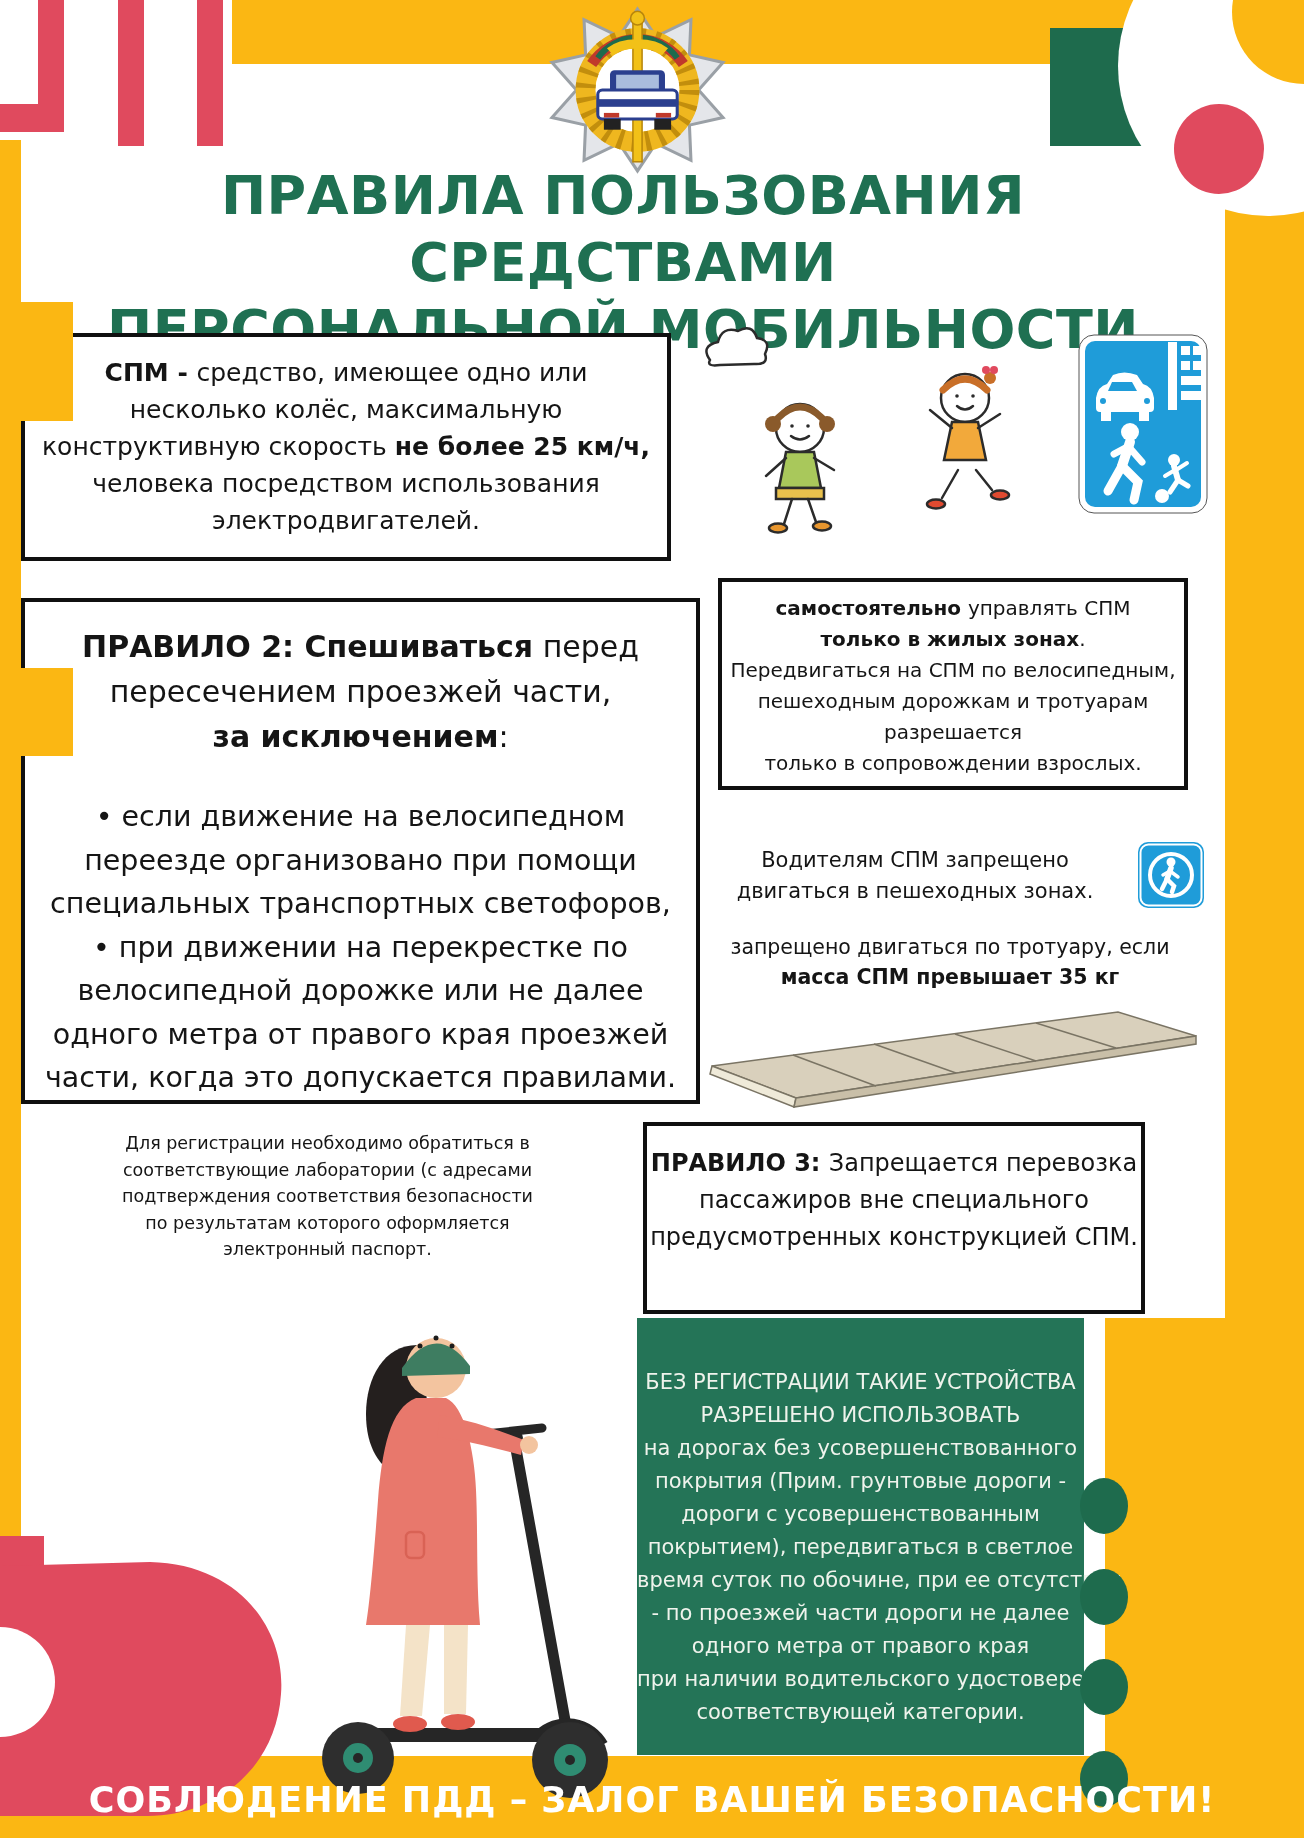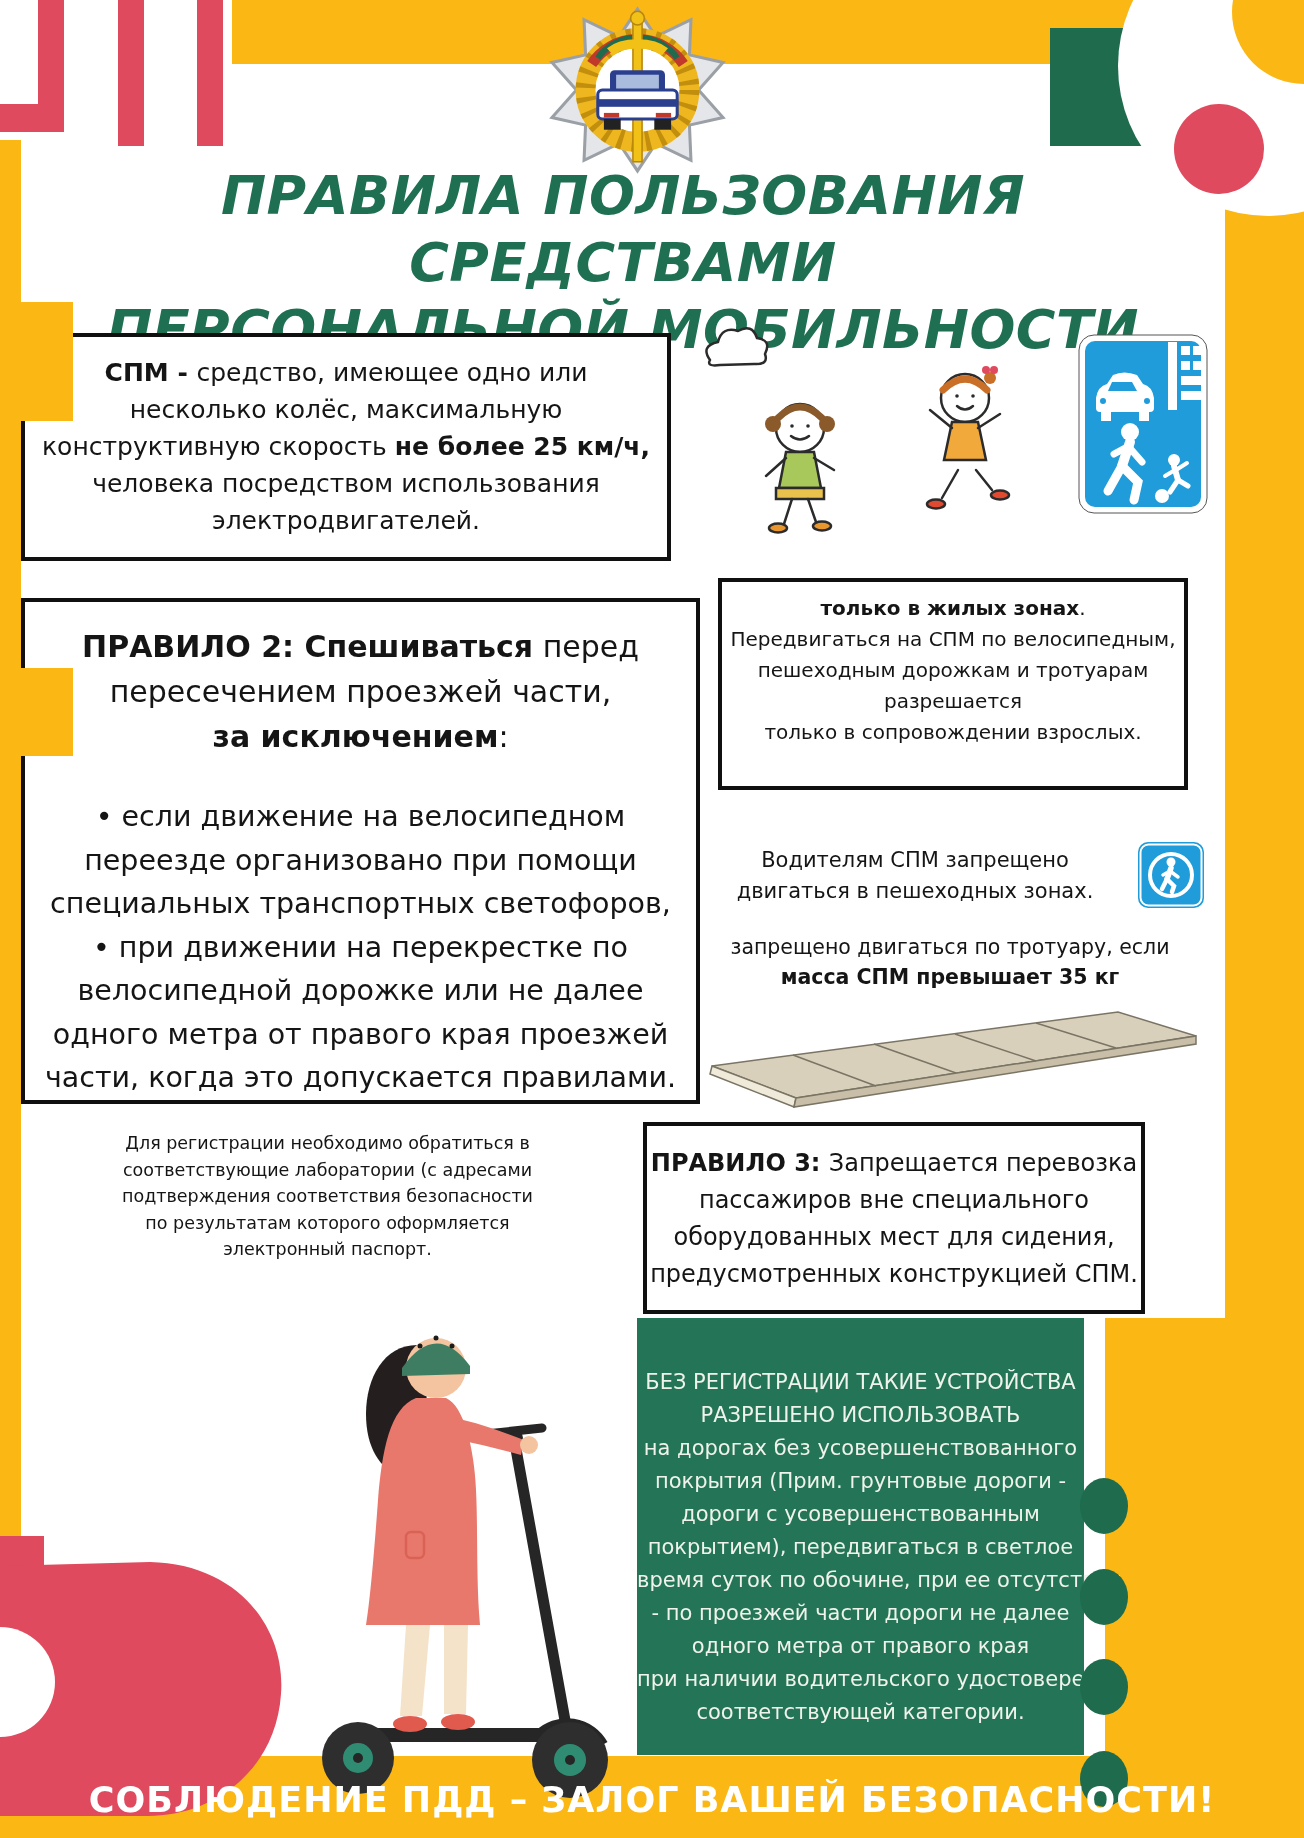--- a/index.html
+++ b/index.html
@@ -15,21 +15,21 @@
   .bar2{left:118px;top:0;width:26px;height:146px;}
   .bar3{left:197px;top:0;width:26px;height:146px;}
   .green-square{left:1050px;top:28px;width:118px;height:118px;background:#1E6B4D;}
   .white-disc{left:1118px;top:-84px;width:300px;height:300px;border-radius:50%;background:#ffffff;}
   .yellow-corner-disc{left:1232px;top:-60px;width:144px;height:144px;border-radius:50%;background:#FBB713;}
   .red-circle{left:1174px;top:104px;width:90px;height:90px;border-radius:50%;background:#E04A5E;}
   .ysq{background:#FBB713;z-index:6;}
   .ysq1{left:21px;top:302px;width:52px;height:119px;}
   .ysq2{left:21px;top:668px;width:52px;height:88px;}
   .title{left:21px;top:162px;width:1204px;text-align:center;color:#1F7052;font-weight:700;
-         font-size:54px;line-height:67px;letter-spacing:0.5px;font-style:italic;}
+         font-size:54px;line-height:67px;letter-spacing:0.5px;}
   .box{background:#fff;border:4px solid #101010;box-sizing:border-box;text-align:center;z-index:5;}
   .def-box{left:21px;top:333px;width:650px;height:228px;font-size:25px;line-height:37px;padding-top:17px;}
   .rule2-box{left:21px;top:598px;width:679px;height:506px;padding-top:22px;}
   .rule2-box .hd{font-size:30px;line-height:45px;}
   .rule2-box .bl{font-size:28.5px;line-height:43.5px;margin-top:36px;text-align:center;}
   .rule1-box{left:718px;top:578px;width:470px;height:212px;font-size:20px;line-height:31px;padding-top:11px;}
   .rule3-box{left:643px;top:1122px;width:502px;height:192px;font-size:24px;line-height:37px;padding-top:19px;}
   .green-box{left:637px;top:1318px;width:447px;height:437px;background:#247457;color:#EFF3EC;
              text-align:center;font-size:21px;line-height:33px;padding-top:48px;box-sizing:border-box;z-index:4;}
   .green-box div{white-space:nowrap;}
@@ -178,20 +178,21 @@
         <div><span>переезде организовано при помощи</span></div>
         <div><span>специальных транспортных светофоров,</span></div>
         <div><span>• при движении на перекрестке по</span></div>
         <div><span>велосипедной дорожке или не далее</span></div>
         <div><span>одного метра от правого края проезжей</span></div>
         <div><span>части, когда это допускается правилами.</span></div>
       </div>
   </div>
 
   <div class="abs box rule1-box">
+      <div><span class="b">самостоятельно </span><span>управлять СПМ</span></div>
       <div><span class="b">только в жилых зонах</span><span>.</span></div>
       <div><span>Передвигаться на СПМ по велосипедным,</span></div>
       <div><span>пешеходным дорожкам и тротуарам разрешается</span></div>
       <div><span>только в сопровождении взрослых.</span></div>
     </div>
 
   <div class="abs ped-note">
       <div><span>Водителям СПМ запрещено</span></div>
       <div><span>двигаться в пешеходных зонах.</span></div>
     </div>
@@ -230,21 +231,20 @@
       <div><span>Для регистрации необходимо обратиться в</span></div>
       <div><span>соответствующие лаборатории (с адресами</span></div>
       <div><span>подтверждения соответствия безопасности</span></div>
       <div><span>по результатам которого оформляется</span></div>
       <div><span>электронный паспорт.</span></div>
     </div>
 
   <div class="abs box rule3-box">
       <div><span class="b">ПРАВИЛО 3: </span><span>Запрещается перевозка</span></div>
       <div><span>пассажиров вне специального</span></div>
-      <div><span>оборудованных мест для сидения,</span></div>
       <div><span>предусмотренных конструкцией СПМ.</span></div>
     </div>
 
   <div class="abs green-box">
       <div><span>БЕЗ РЕГИСТРАЦИИ ТАКИЕ УСТРОЙСТВА</span></div>
       <div><span>РАЗРЕШЕНО ИСПОЛЬЗОВАТЬ</span></div>
       <div><span>на дорогах без усовершенствованного</span></div>
       <div><span>покрытия (Прим. грунтовые дороги -</span></div>
       <div><span>дороги с усовершенствованным</span></div>
       <div><span>покрытием), передвигаться в светлое</span></div>

